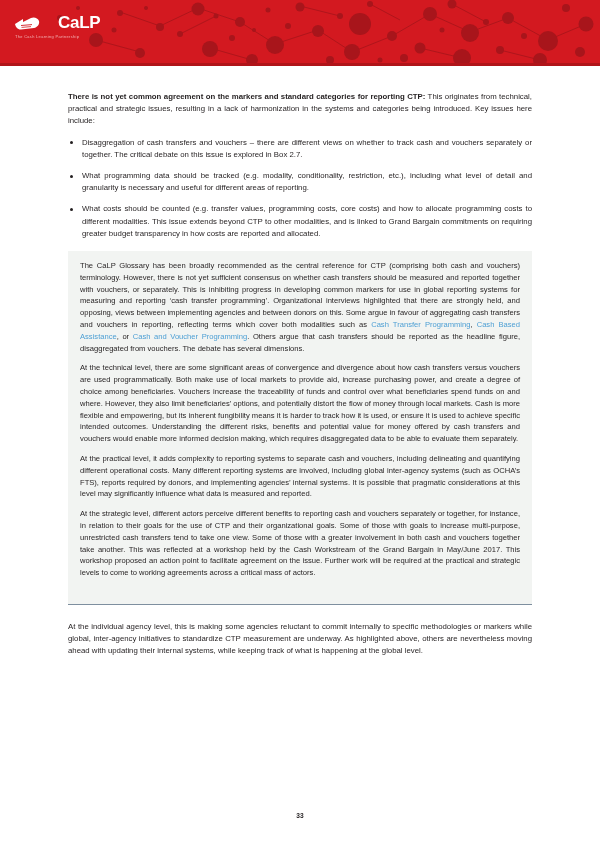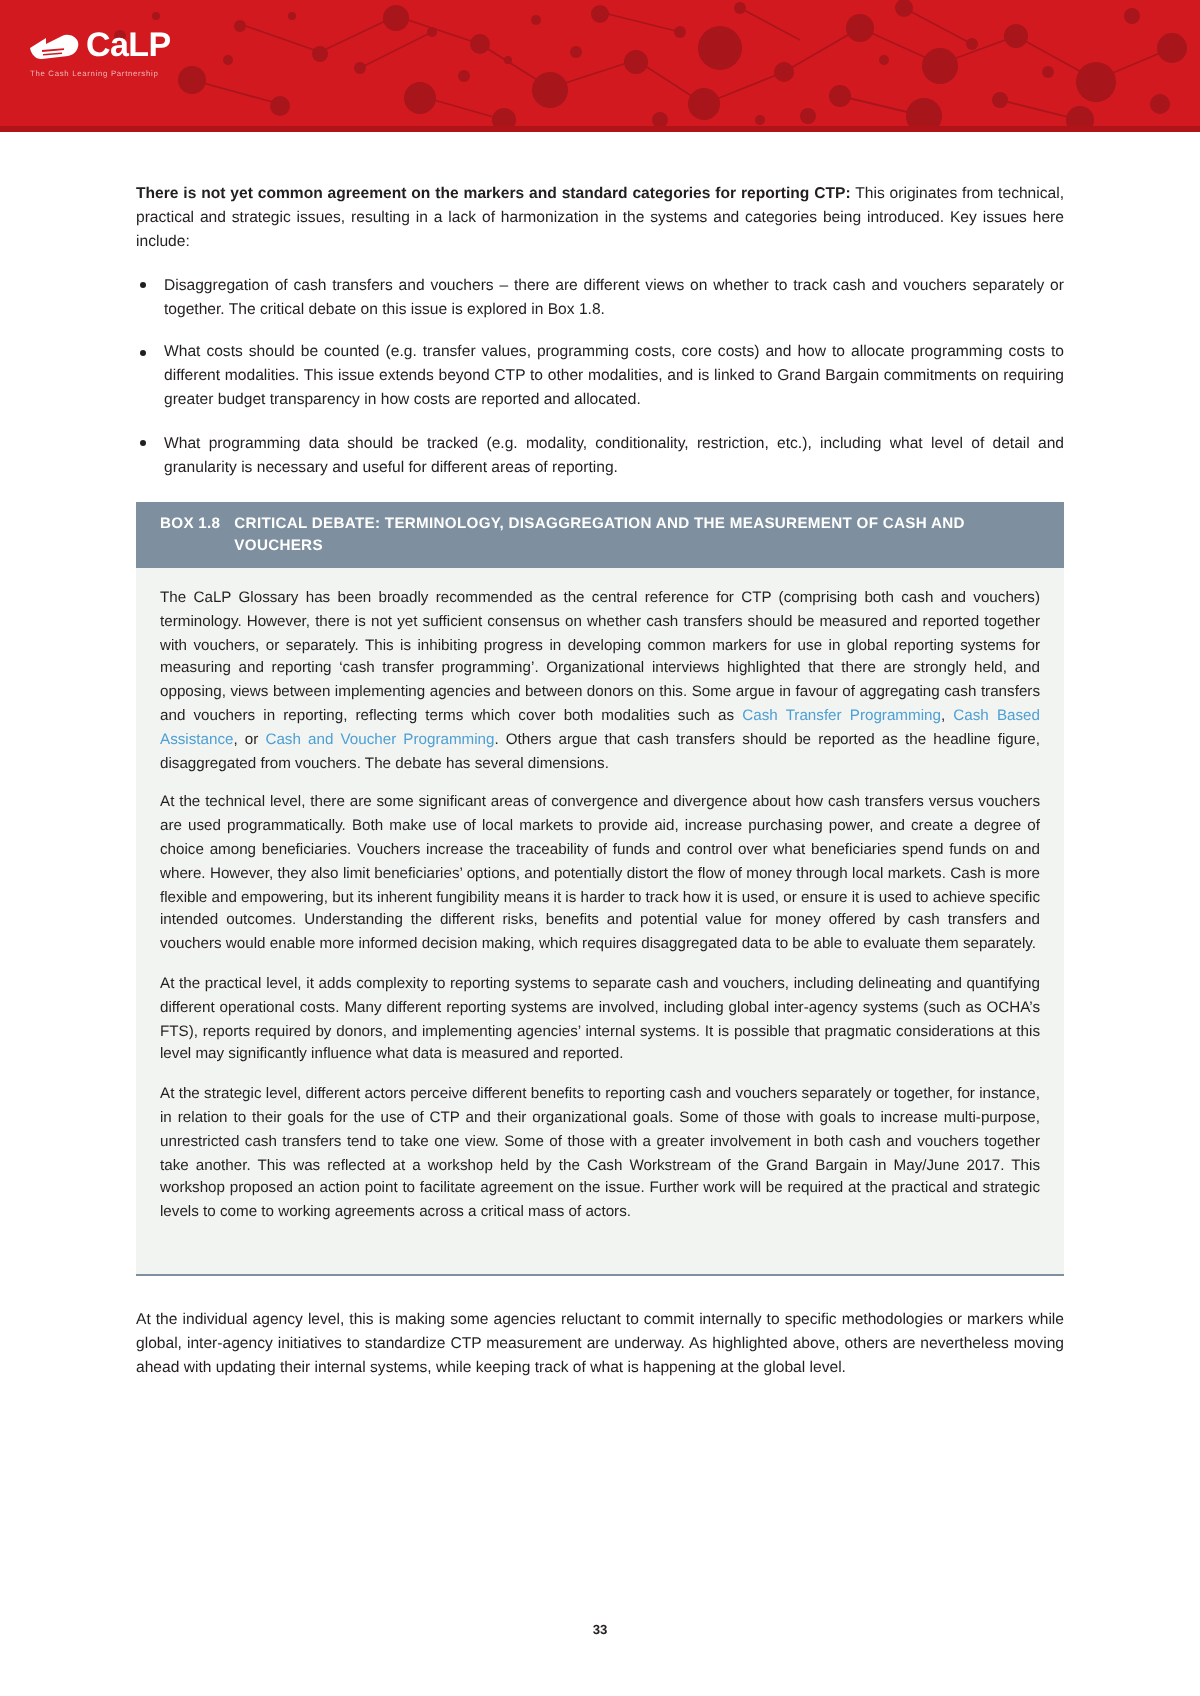--- a/index.html
+++ b/index.html
@@ -58,21 +58,21 @@
     left: 14px;
     top: 14px;
     z-index: 8;
     display: flex;
     flex-direction: column;
     align-items: flex-start;
   }
   .logo-row {
     display: flex;
     align-items: center;
-    gap: 3px;
+    gap: 18px;
   }
   .logo-mark { display: block; }
   .logo-word {
     color: #ffffff;
     font-size: 17px;
     font-weight: bold;
     line-height: 1;
     letter-spacing: -0.3px;
   }
   .logo-tag {
@@ -269,31 +269,27 @@
 
   <div class="banner-bottom-rule"></div>
 </div>
 
 <div class="page">
 
   <div class="intro">
     <p class="body-text"><b>There is not yet common agreement on the markers and standard categories for reporting CTP:</b><span> This originates from technical, practical and strategic issues, resulting in a lack of harmonization in the systems and categories being introduced. Key issues here include:</span></p>
 
     <ul class="bullets">
-      <li>Disaggregation of cash transfers and vouchers – there are different views on whether to track cash and vouchers separately or together. The critical debate on this issue is explored in Box 1.8.</li>
+      <li>Disaggregation of cash transfers and vouchers – there are different views on whether to track cash and vouchers separately or together. The critical debate on this issue is explored in Box 2.7.</li>
+      <li>What programming data should be tracked (e.g. modality, conditionality, restriction, etc.), including what level of detail and granularity is necessary and useful for different areas of reporting.</li>
       <li>What costs should be counted (e.g. transfer values, programming costs, core costs) and how to allocate programming costs to different modalities. This issue extends beyond CTP to other modalities, and is linked to Grand Bargain commitments on requiring greater budget transparency in how costs are reported and allocated.</li>
-      <li>What programming data should be tracked (e.g. modality, conditionality, restriction, etc.), including what level of detail and granularity is necessary and useful for different areas of reporting.</li>
     </ul>
   </div>
 
   <div class="callout">
-    <div class="callout-header">
-      <span class="callout-label">BOX 1.8</span>
-      <span class="callout-title">CRITICAL DEBATE: TERMINOLOGY, DISAGGREGATION AND THE MEASUREMENT OF CASH AND VOUCHERS</span>
-    </div>
     <div class="callout-body">
 
       <p><span>The CaLP Glossary has been broadly recommended as the central reference for CTP (comprising both cash and vouchers) terminology. However, there is not yet sufficient consensus on whether cash transfers should be measured and reported together with vouchers, or separately. This is inhibiting progress in developing common markers for use in global reporting systems for measuring and reporting ‘cash transfer programming’. Organizational interviews highlighted that there are strongly held, and opposing, views between implementing agencies and between donors on this. Some argue in favour of aggregating cash transfers and vouchers in reporting, reflecting terms which cover both modalities such as </span><a class="doclink" href="#">Cash Transfer Programming</a><span>, </span><a class="doclink" href="#">Cash Based Assistance</a><span>, or </span><a class="doclink" href="#">Cash and Voucher Programming</a><span>. Others argue that cash transfers should be reported as the headline figure, disaggregated from vouchers. The debate has several dimensions.</span></p>
 
       <p>At the technical level, there are some significant areas of convergence and divergence about how cash transfers versus vouchers are used programmatically. Both make use of local markets to provide aid, increase purchasing power, and create a degree of choice among beneficiaries. Vouchers increase the traceability of funds and control over what beneficiaries spend funds on and where. However, they also limit beneficiaries’ options, and potentially distort the flow of money through local markets. Cash is more flexible and empowering, but its inherent fungibility means it is harder to track how it is used, or ensure it is used to achieve specific intended outcomes. Understanding the different risks, benefits and potential value for money offered by cash transfers and vouchers would enable more informed decision making, which requires disaggregated data to be able to evaluate them separately.</p>
       <p>At the practical level, it adds complexity to reporting systems to separate cash and vouchers, including delineating and quantifying different operational costs. Many different reporting systems are involved, including global inter-agency systems (such as OCHA’s FTS), reports required by donors, and implementing agencies’ internal systems. It is possible that pragmatic considerations at this level may significantly influence what data is measured and reported.</p>
       <p>At the strategic level, different actors perceive different benefits to reporting cash and vouchers separately or together, for instance, in relation to their goals for the use of CTP and their organizational goals. Some of those with goals to increase multi-purpose, unrestricted cash transfers tend to take one view. Some of those with a greater involvement in both cash and vouchers together take another. This was reflected at a workshop held by the Cash Workstream of the Grand Bargain in May/June 2017. This workshop proposed an action point to facilitate agreement on the issue. Further work will be required at the practical and strategic levels to come to working agreements across a critical mass of actors.</p>
     </div>
   </div>
 

